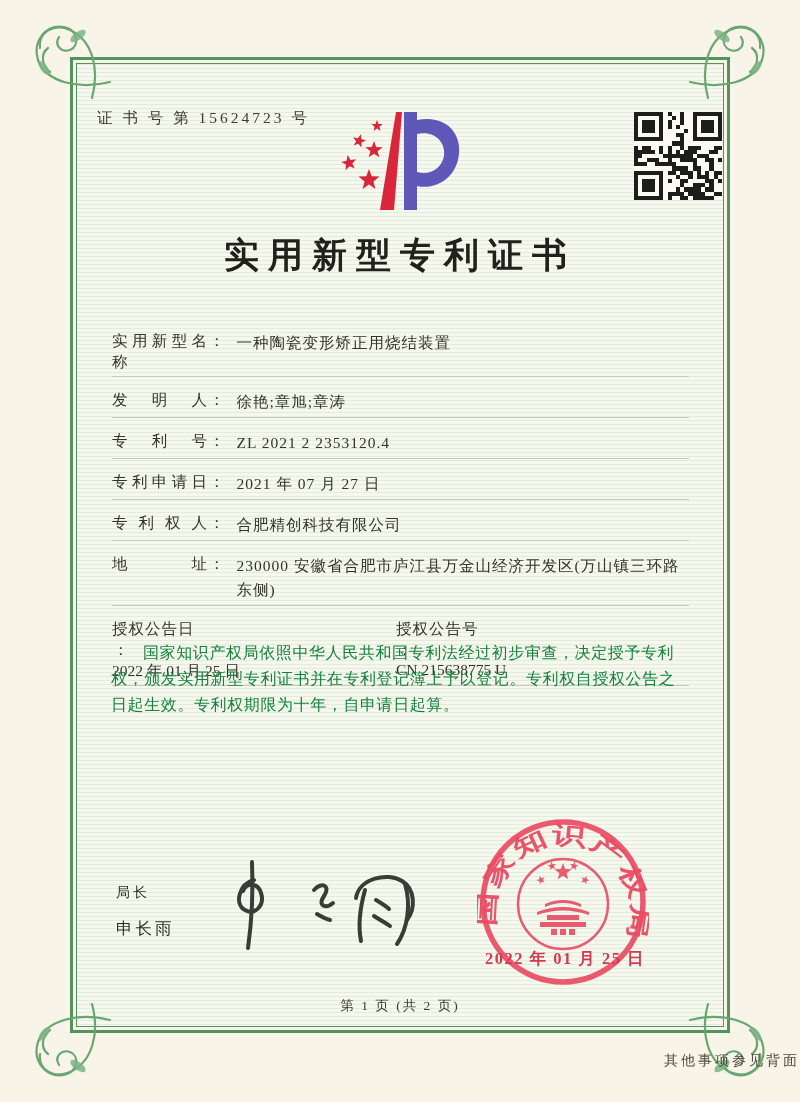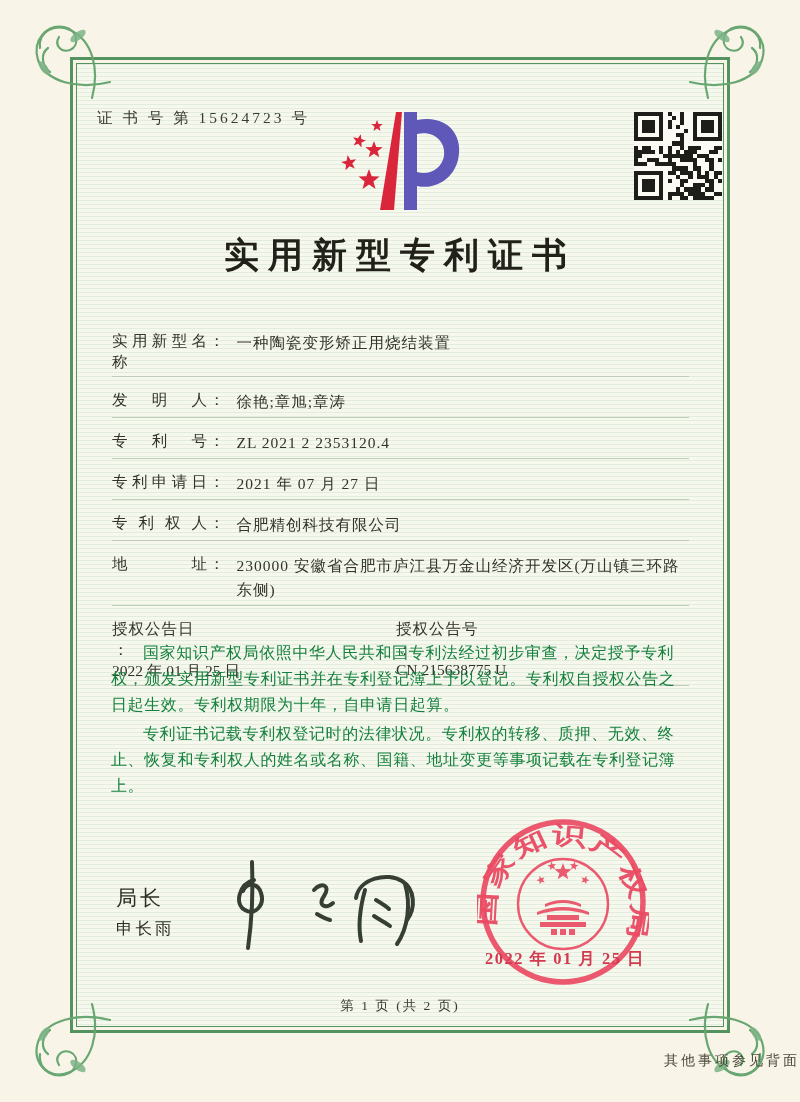--- a/index.html
+++ b/index.html
@@ -51,21 +51,21 @@
   .fcolon{ flex:0 0 auto; margin:0 12px 0 1px; }
   .fvalue{ flex:1 1 auto; letter-spacing:1px; line-height:1.55; }
   .grant-row .pair{ display:flex;flex-direction:column; }
   .grant-row .pair1{ width:284px; flex:0 0 284px;}
   .grant-row .glabel{ letter-spacing:1px; }
   .paras{
     position:absolute; left:111px; top:640px; width:580px;
     font-size:16px; line-height:1.62; color:#15803d; letter-spacing:0.6px;
   }
   .paras p{ margin:0 0 3px 0; text-indent:2em; }
-  .signer-title{ position:absolute; left:116px; top:884px; font-size:21px; letter-spacing:3px; color:#2e2e26;text-align:right;}
+  .signer-title{ position:absolute; left:116px; top:884px; font-size:14px; letter-spacing:3px; color:#2e2e26;text-align:right;}
   .signer-name{ position:absolute; left:116px; top:918px; font-size:16.5px; letter-spacing:3px; color:#2e2e26;}
   .signature{ position:absolute; left:218px; top:856px; }
   .seal{ position:absolute; left:477px; top:816px; }
   .seal-date{
     position:absolute; left:480px; top:948px; width:170px; text-align:center;
     color:#d23a50; font-size:16.5px; font-weight:600; letter-spacing:1.5px;
   }
   .page-footer{
     position:absolute; left:70px; top:997px; width:660px; text-align:center;
     font-size:13.5px; letter-spacing:2px; color:#3a3a30;
@@ -320,21 +320,20 @@
       <span class="pair">
         <span class="glabel">授权公告号</span>
         <span class="fcolon">：</span>
         <span>CN 215638775 U</span>
       </span>
     </div>
   </div>
 
   <div class="paras">
     <p>国家知识产权局依照中华人民共和国专利法经过初步审查，决定授予专利权，颁发实用新型专利证书并在专利登记簿上予以登记。专利权自授权公告之日起生效。专利权期限为十年，自申请日起算。</p>
-    <p>专利证书记载专利权登记时的法律状况。专利权的转移、质押、无效、终止、恢复和专利权人的姓名或名称、国籍、地址变更等事项记载在专利登记簿上。</p>
   </div>
 
   <div class="signer-title">局长</div>
   <div class="signer-name">申长雨</div>
 
   <svg class="signature" width="210" height="100" viewBox="0 0 210 100">
     <g stroke="#273026" stroke-width="4" fill="none" stroke-linecap="round" opacity="0.92">
       <path d="M36,24 C21,28 16,48 27,54 C37,60 47,49 43,37 C40,27 29,26 25,35"></path>
       <path d="M34,6 C35,30 34,64 30,92"></path>
       <path d="M96,34 C104,25 113,30 106,40 C99,50 108,53 115,47"></path>

